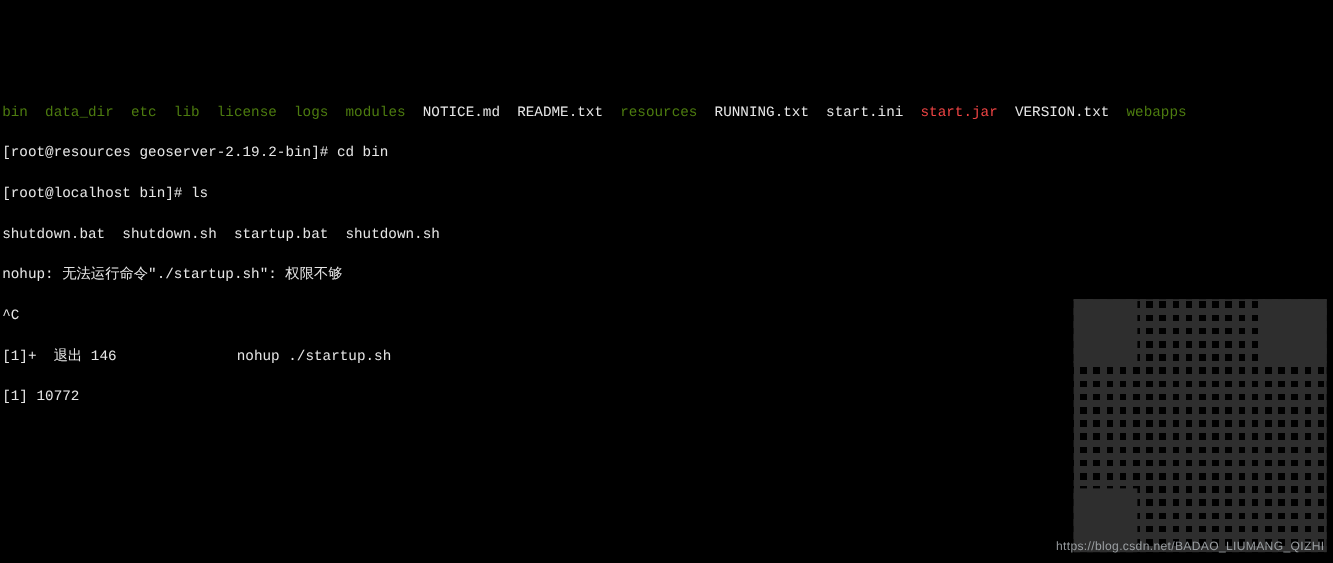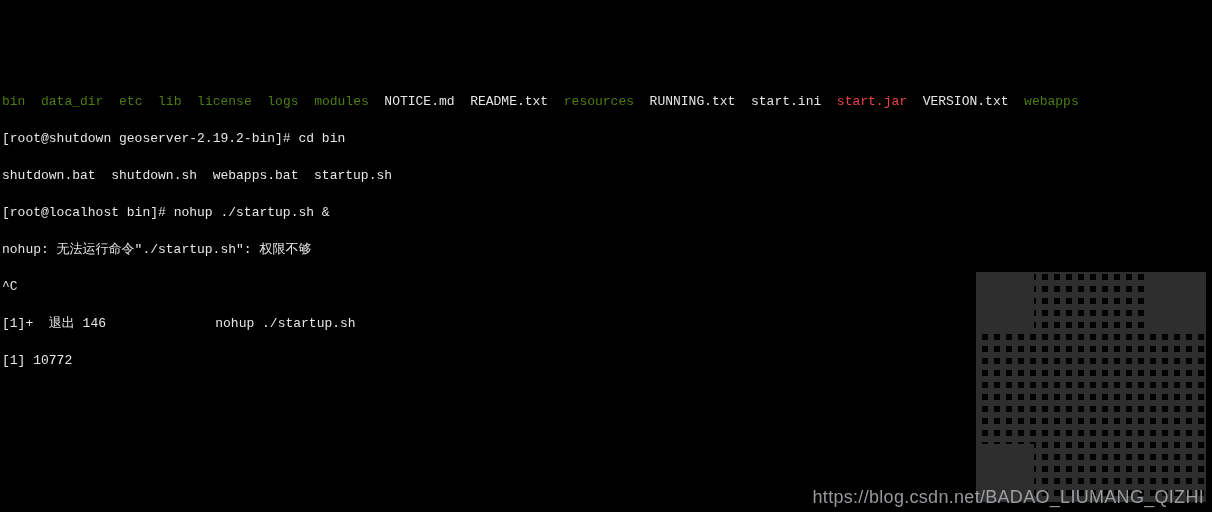--- a/index.html
+++ b/index.html
@@ -17,21 +17,21 @@
       white-space: pre;
     }
     .dir { color: #4d7c0f; }
     .jar { color: #ef4444; }
     .watermark {
       position: absolute;
       right: 8px;
       bottom: 6px;
       color: #aeb3b7;
       font-family: Arial, sans-serif;
-      font-size: 18px;
+      font-size: 11px;
       opacity: 0.85;
       letter-spacing: 0.3px;
     }
     .qr {
       position: absolute;
       right: 6px;
       top: 272px;
       width: 230px;
       height: 230px;
       opacity: 0.18;
@@ -54,23 +54,23 @@
       background-repeat: no-repeat,no-repeat,no-repeat,no-repeat,no-repeat,no-repeat,no-repeat,no-repeat,no-repeat,repeat,repeat;
     }
   </style>
 </head>
 <body>
 
 
 
 <div class="term">
 <div id="ls-top"><span class="dir">bin</span><span>  </span><span class="dir">data_dir</span><span>  </span><span class="dir">etc</span><span>  </span><span class="dir">lib</span><span>  </span><span class="dir">license</span><span>  </span><span class="dir">logs</span><span>  </span><span class="dir">modules</span><span>  NOTICE.md  README.txt  </span><span class="dir">resources</span><span>  RUNNING.txt  start.ini  </span><span class="jar">start.jar</span><span>  VERSION.txt  </span><span class="dir">webapps</span></div>
-<div><span>[root@shutdown geoserver-2.19.2-bin]# </span><span>cd bin</span></div>
-<div>shutdown.bat  shutdown.sh  webapps.bat  startup.sh</div>
-<div><span>[root@localhost bin]# </span><span>nohup ./startup.sh &amp;</span></div>
+<div><span>[root@resources geoserver-2.19.2-bin]# </span><span>cd bin</span></div>
+<div><span>[root@localhost bin]# </span><span>ls</span></div>
+<div>shutdown.bat  shutdown.sh  startup.bat  shutdown.sh</div>
 <div>nohup: 无法运行命令"./startup.sh": 权限不够</div>
 <div>^C</div>
 <div>[1]+  退出 146              nohup ./startup.sh</div>
 <div>[1] 10772</div>
 
 
 
 
 
 

